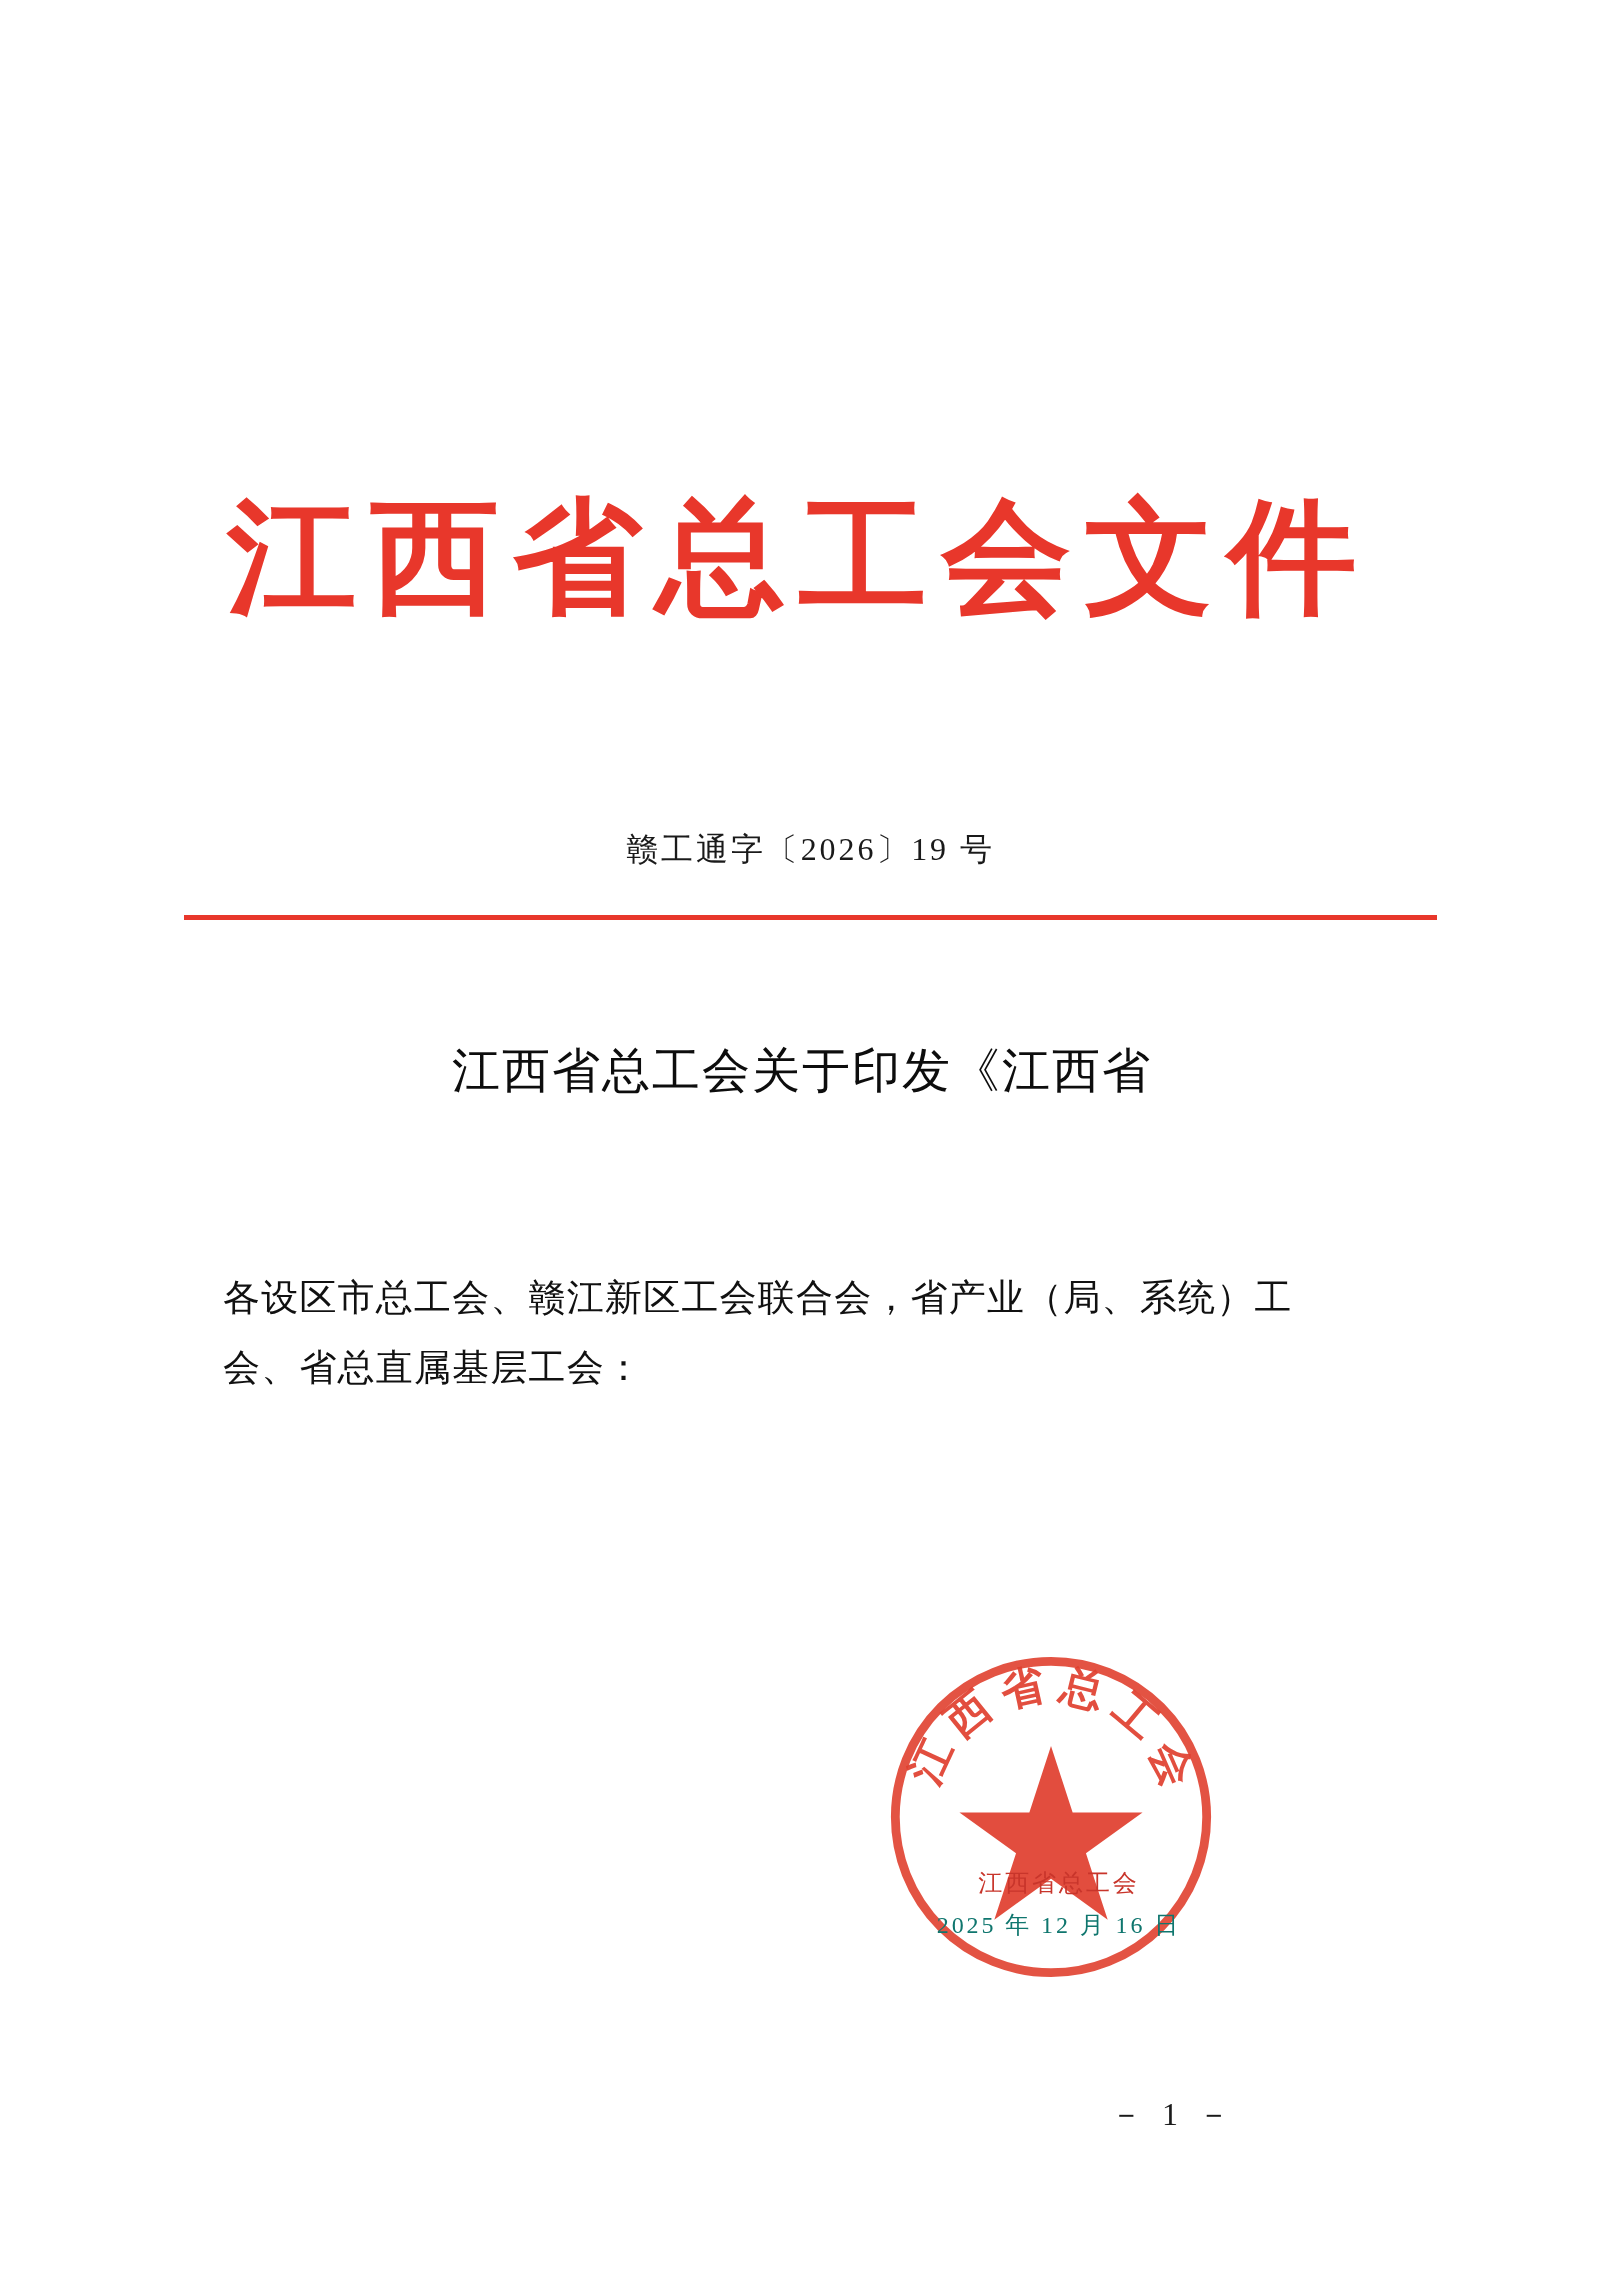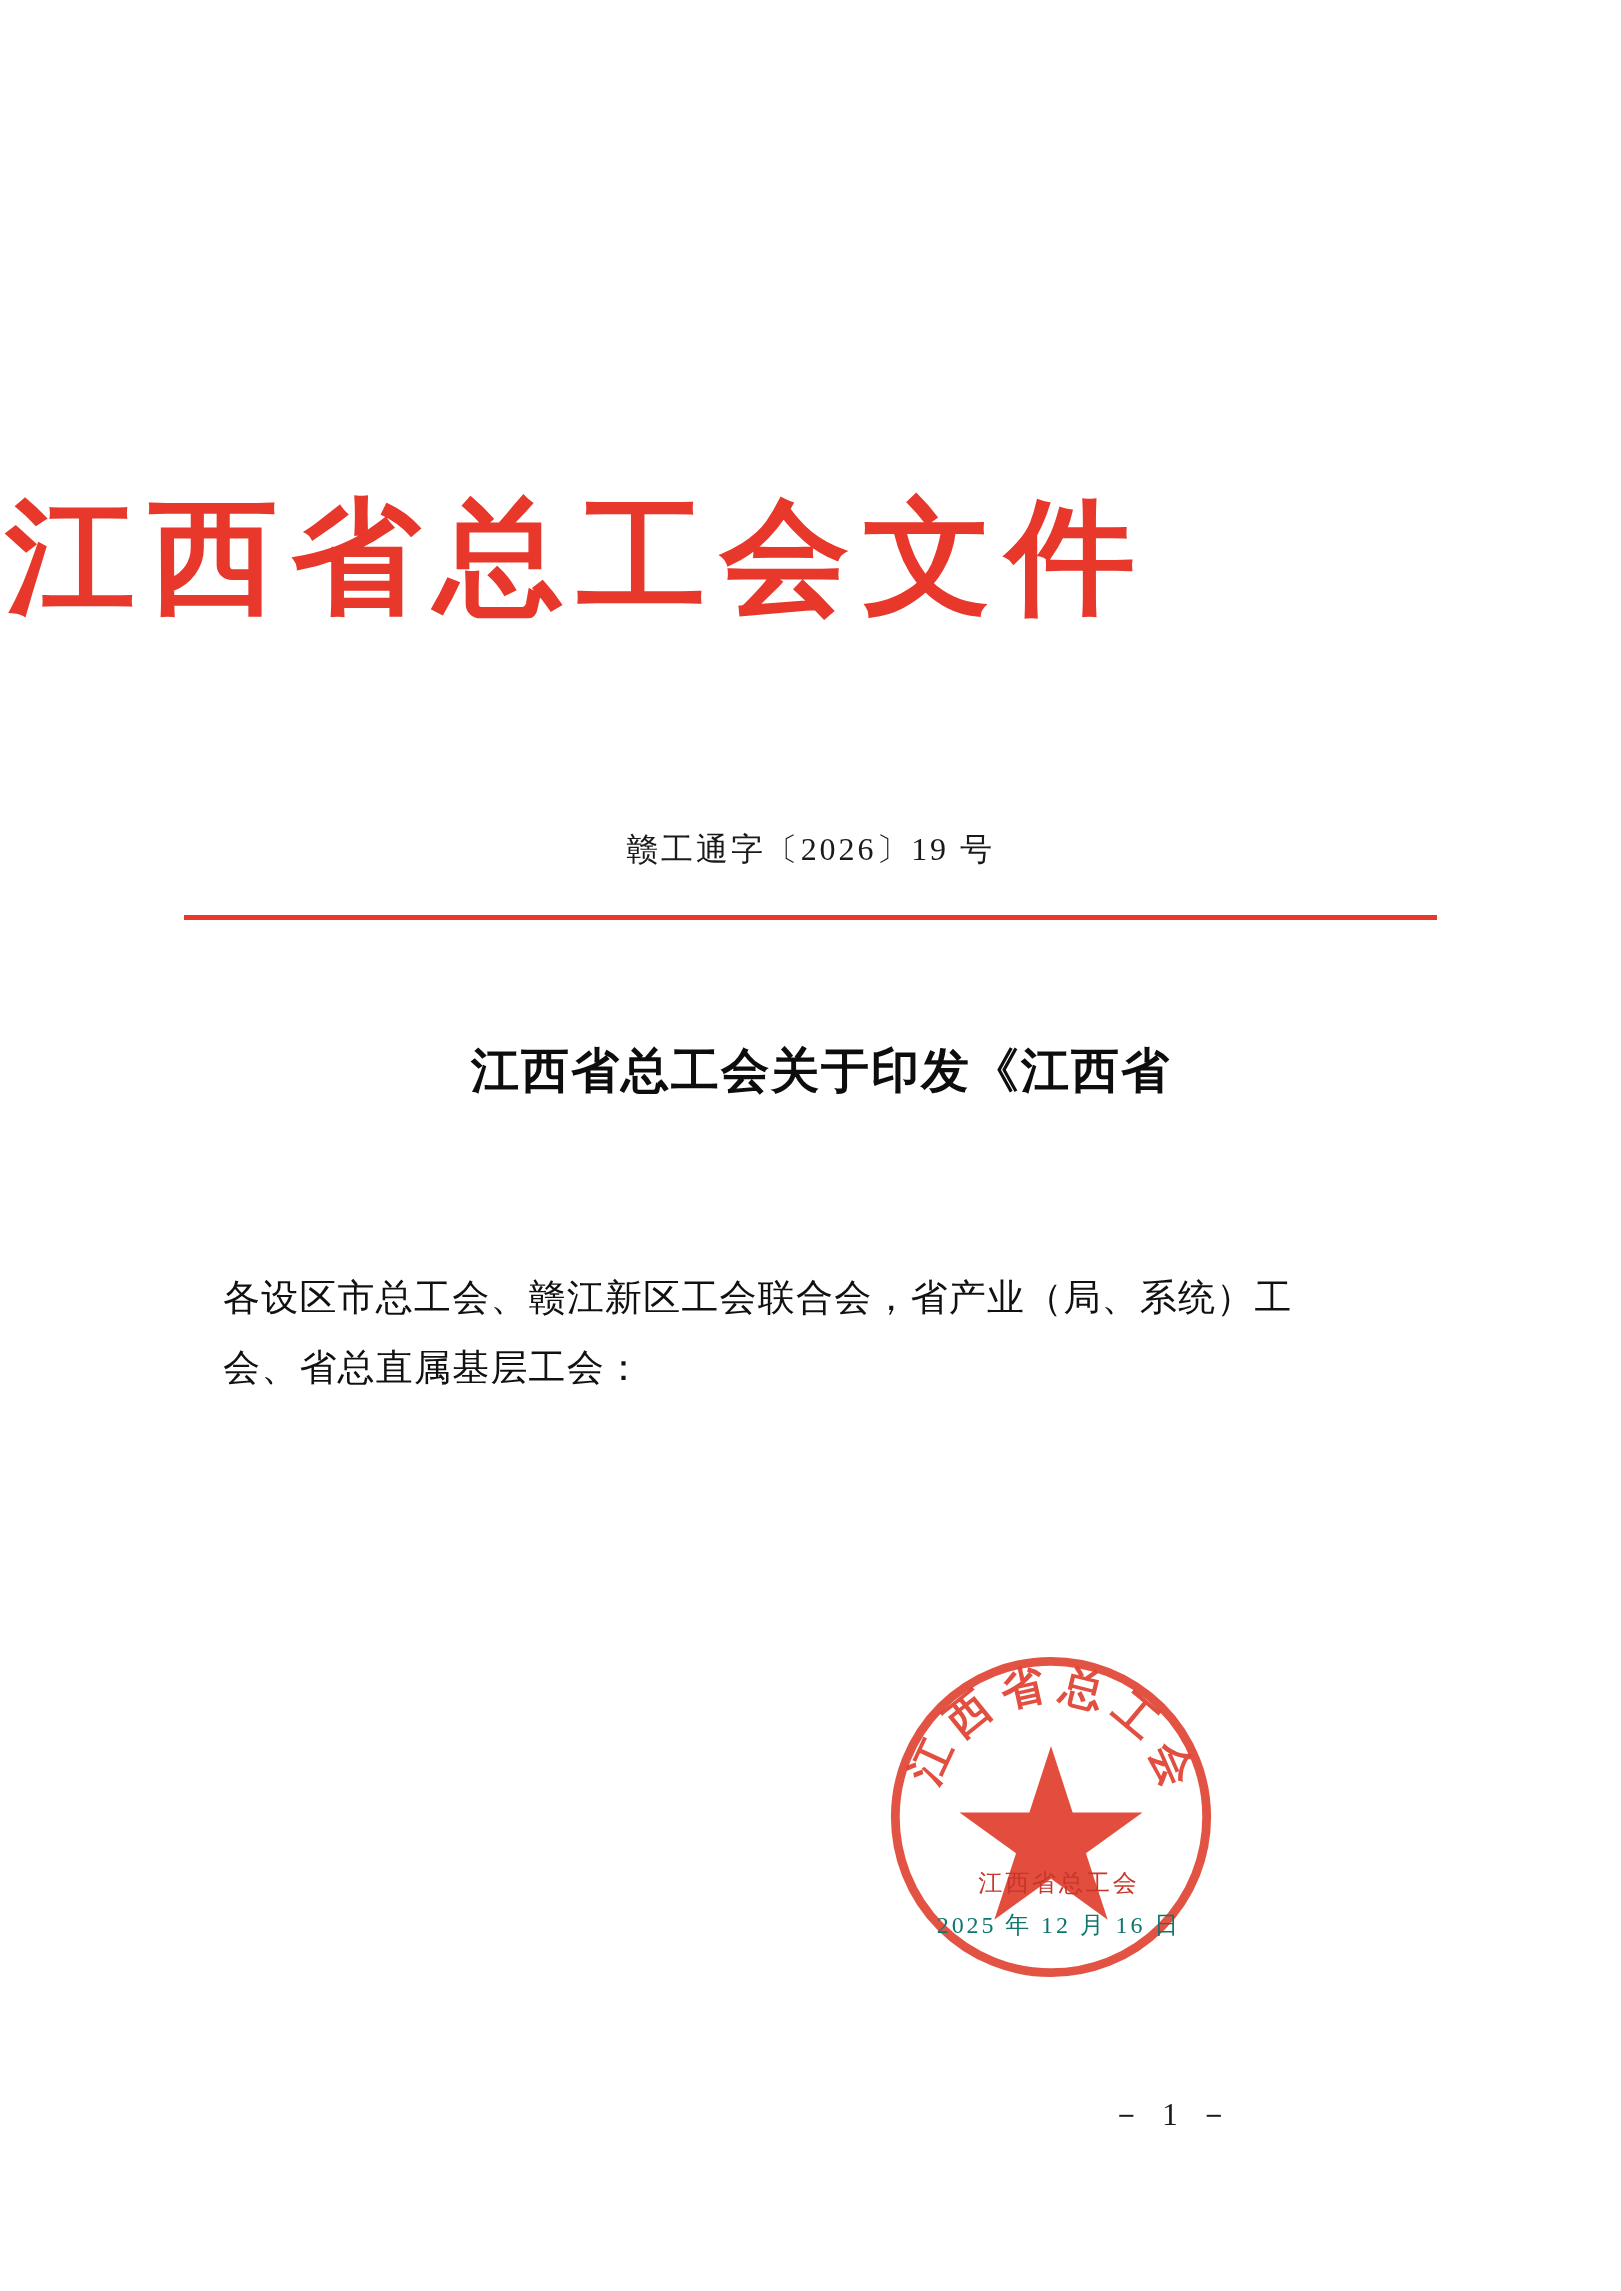--- a/index.html
+++ b/index.html
@@ -23,24 +23,24 @@
     position: absolute;
     left: 0; top: 0;
     width: 1621px;
     height: 2292px;
     background: #ffffff;
   }
 
   
   .masthead {
     position: absolute;
-    left: 12px;
+    left: 0;
     top: 490px;
     width: 1350px;
-    text-align: left;
+    text-align: right;
   }
   .masthead-title {
     font-family: "Liberation Serif", "DejaVu Serif", serif;
     font-weight: bold;
     font-size: 125px;
     letter-spacing: 13.7px;
     color: #e8372b;
     line-height: 1.1;
     text-indent: 13.7px;
     white-space: nowrap;
@@ -66,25 +66,25 @@
     left: 184px;
     top: 915px;
     width: 1253px;
     height: 4.9px;
     background: #e8372b;
   }
 
   
   .doc-title {
     position: absolute;
-    left: 236px;
+    left: 217px;
     top: 1034px;
     width: 1170px;
     text-align: center;
-    font-weight: bold;
+    font-weight: normal;
     font-size: 48px;
     line-height: 1.55;
     letter-spacing: 2px;
     color: #0d0d0d;
   }
   .doc-title .line {
     display: block;
     white-space: nowrap;
   }
 

